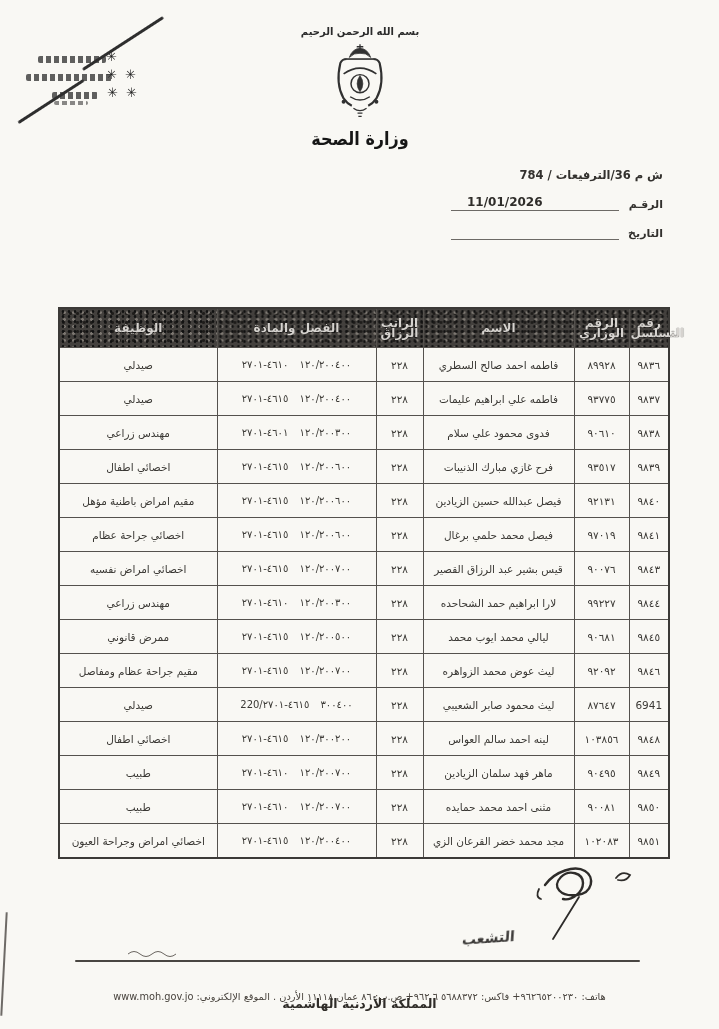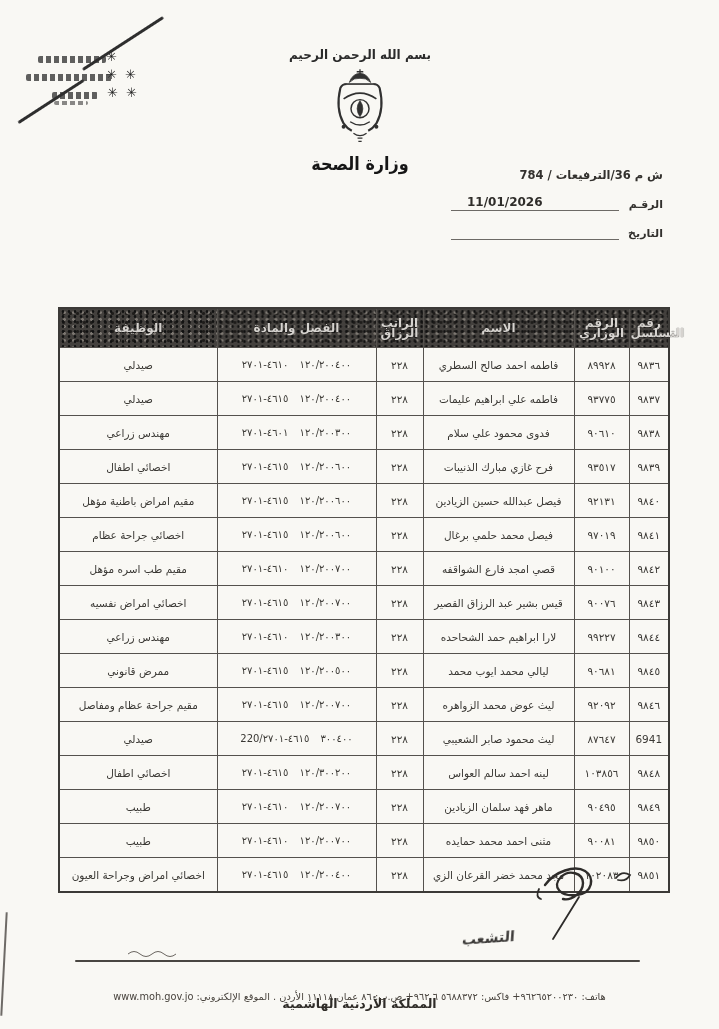--- a/index.html
+++ b/index.html
@@ -17,21 +17,21 @@
   .stamp-star{position:absolute;font-size:13px;color:#1d1d1d;filter:blur(.2px);}
   .st1{left:88px;top:5px;}
   .st2{left:88px;top:23px;} .st3{left:107px;top:23px;}
   .st4{left:89px;top:41px;} .st5{left:108px;top:41px;}
   .slash{position:absolute;height:3px;background:#2e2e2e;border-radius:2px;filter:blur(.4px);transform-origin:center;}
   .slashA{left:75px;top:42px;width:96px;transform:rotate(-33deg);}
   .slashB{left:12px;top:100px;width:78px;transform:rotate(-33deg);}
 
   
   .emblem-block{position:absolute;left:280px;top:26px;width:160px;text-align:center;color:#222;}
-  .bismillah{font-size:12px;font-weight:bold;color:#2b2b2b;filter:blur(.3px);transform:scaleY(1.05);margin-top:22px;}
+  .bismillah{font-size:10px;font-weight:bold;color:#2b2b2b;filter:blur(.3px);transform:scaleY(1.05);}
   .coat{margin:4px auto 0 auto;display:block;}
   .ministry-script{margin-top:6px;font-size:16px;font-weight:900;color:#161616;
     filter:blur(.35px);transform:scaleY(1.12);letter-spacing:1px;}
 
   
   .ref-block{position:absolute;top:168px;right:56px;width:212px;direction:rtl;color:#33312e;}
   .ref-no{font-size:11.5px;font-weight:bold;text-align:right;filter:blur(.15px);}
   .fieldrow{display:flex;direction:rtl;align-items:flex-end;margin-top:13px;}
   .flabel{font-size:11px;font-weight:bold;width:44px;flex:none;filter:blur(.15px);}
   .fline{flex:1;border-bottom:1.3px solid #6d6a66;height:15px;position:relative;}
@@ -191,28 +191,20 @@
     </tr>
           <tr>
       <td class="c-job">اخصائي جراحة عظام</td>
       <td class="c-chapter">١٢٠/٢٠٠٦٠٠ ٤٦١٥-٢٧٠١</td>
       <td class="c-salary">٢٢٨</td>
       <td class="c-name">فيصل محمد حلمي برغال</td>
       <td class="c-ministry">٩٧٠١٩</td>
       <td class="c-serial">٩٨٤١</td>
     </tr>
           <tr>
-      <td class="c-job">مقيم طب اسره مؤهل</td>
-      <td class="c-chapter">١٢٠/٢٠٠٧٠٠ ٤٦١٠-٢٧٠١</td>
-      <td class="c-salary">٢٢٨</td>
-      <td class="c-name">قصي امجد فارع الشواقفه</td>
-      <td class="c-ministry">٩٠١٠٠</td>
-      <td class="c-serial">٩٨٤٢</td>
-    </tr>
-          <tr>
       <td class="c-job">اخصائي امراض نفسيه</td>
       <td class="c-chapter">١٢٠/٢٠٠٧٠٠ ٤٦١٥-٢٧٠١</td>
       <td class="c-salary">٢٢٨</td>
       <td class="c-name">قيس بشير عبد الرزاق القصير</td>
       <td class="c-ministry">٩٠٠٧٦</td>
       <td class="c-serial">٩٨٤٣</td>
     </tr>
           <tr>
       <td class="c-job">مهندس زراعي</td>
       <td class="c-chapter">١٢٠/٢٠٠٣٠٠ ٤٦١٠-٢٧٠١</td>

